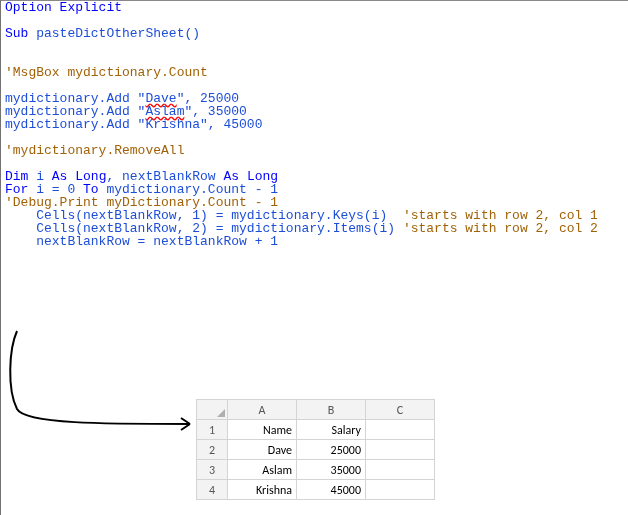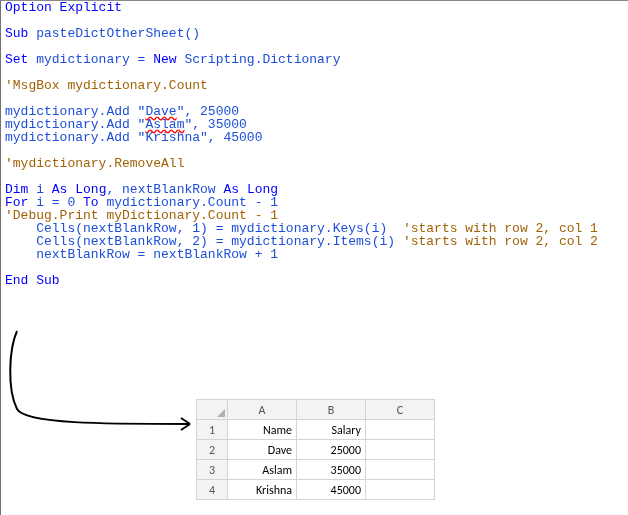--- a/index.html
+++ b/index.html
@@ -92,38 +92,36 @@
   }
 </style>
 </head>
 <body>
 
 <div class="code-area">
 <div class="line"><span class="kw">Option</span><span class="kw"> Explicit</span></div>
 <div class="empty"></div>
 <div class="line"><span class="kw">Sub</span><span class="txt"> pasteDictOtherSheet()</span></div>
 <div class="empty"></div>
-<div class="line"><span class="kw">Set</span><span class="txt"> mydictionary = </span><span class="kw">New</span><span class="txt"> Scripting.Dictionary</span></div>
 <div class="empty"></div>
 <div class="line"><span class="cmt">'MsgBox mydictionary.Count</span></div>
 <div class="empty"></div>
 <div class="line"><span class="txt">mydictionary.Add "</span><span class="txt redunder">Dave</span><span class="txt">", 25000</span></div>
 <div class="line"><span class="txt">mydictionary.Add "</span><span class="txt redunder">Aslam</span><span class="txt">", 35000</span></div>
 <div class="line"><span class="txt">mydictionary.Add "Krishna", 45000</span></div>
 <div class="empty"></div>
 <div class="line"><span class="cmt">'mydictionary.RemoveAll</span></div>
 <div class="empty"></div>
 <div class="line"><span class="kw">Dim</span><span class="txt"> i </span><span class="kw">As</span><span class="txt"> </span><span class="kw">Long</span><span class="txt">, nextBlankRow </span><span class="kw">As</span><span class="txt"> </span><span class="kw">Long</span></div>
 <div class="line"><span class="kw">For</span><span class="txt"> i = 0 </span><span class="kw">To</span><span class="txt"> mydictionary.Count - 1</span></div>
 <div class="line"><span class="cmt">'Debug.Print myDictionary.Count - 1</span></div>
 <div class="line"><span class="txt">    Cells(nextBlankRow, 1) = mydictionary.Keys(i)  </span><span class="cmt">'starts with row 2, col 1</span></div>
 <div class="line"><span class="txt">    Cells(nextBlankRow, 2) = mydictionary.Items(i) </span><span class="cmt">'starts with row 2, col 2</span></div>
 <div class="line"><span class="txt">    nextBlankRow = nextBlankRow + 1</span></div>
 <div class="empty"></div>
-<div class="line"><span class="kw">End Sub</span></div>
 
 <svg class="arrow-svg" width="200" height="120">
   <path d="M 12 2 C 4 20, 2 60, 12 80 C 20 95, 100 95, 185 95" stroke="#000" stroke-width="2" fill="none"></path>
   <path d="M 185 95 L 176 89 M 185 95 L 176 101" stroke="#000" stroke-width="2" fill="none"></path>
 </svg>
 
 <div class="sheet-container">
   <table class="sheet-table">
     <tbody>
           <tr>

